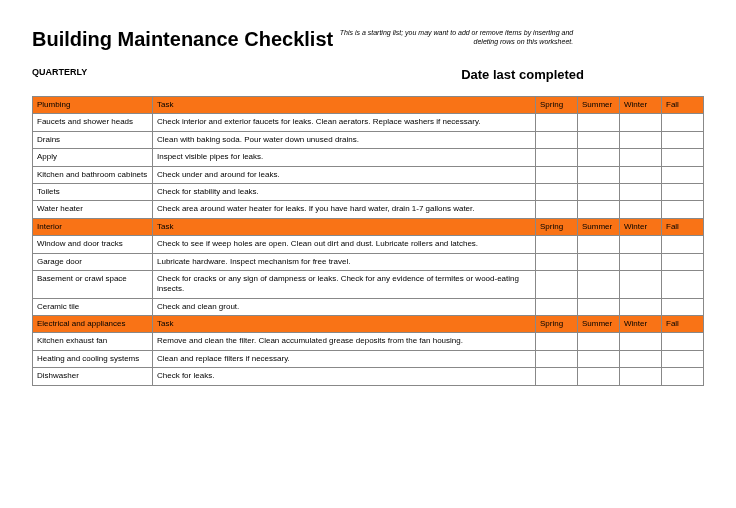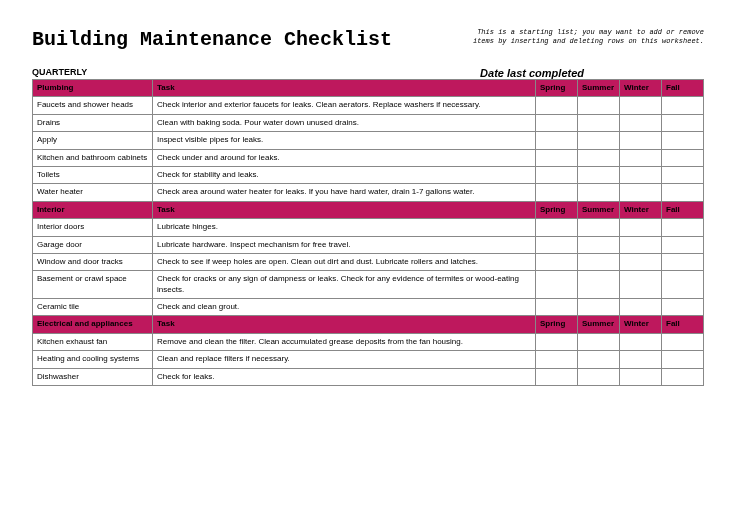--- a/index.html
+++ b/index.html
@@ -7,67 +7,64 @@
     font-family: Arial, Helvetica, sans-serif;
     background: #fff;
     width: 736px;
     height: 508px;
     padding: 28px 32px;
     font-size: 8px;
     color: #000;
   }
   .header-row {
     display: flex;
-    justify-content: space-between;
     align-items: flex-start;
     margin-bottom: 16px;
-    font-family: Liberation Mono, monospace;
   }
   .title {
     font-size: 20px;
     font-weight: bold;
   }
   .note {
     font-size: 7px;
     font-style: italic;
     text-align: right;
     max-width: 240px;
     line-height: 1.3;
   }
   .sub-row {
     display: flex;
     justify-content: space-between;
-    margin-bottom: 0;
+    margin-bottom: 14px;
   }
   .quarterly {
     font-size: 9px;
     font-weight: bold;
   }
   .date-label {
-    font-size: 11px;
+    font-size: 13px;
     font-weight: bold;
     margin-right: 120px;
-    font-style: italic;
   }
   table {
     width: 100%;
     border-collapse: collapse;
     table-layout: fixed;
   }
   td, th {
     border: 1px solid #888;
     padding: 3px 4px;
     text-align: left;
     vertical-align: top;
     font-size: 8px;
     line-height: 1.3;
   }
   .section-header td {
-    font-weight: bold;
-    background: #be185d;
+    font-weight: normal;
+    background: #f97316;
   }
   .col-item { width: 120px; }
   .col-task { width: auto; }
   .col-season { width: 42px; }
 </style>
 </head>
 <body>
 
 <div class="header-row">
   <div class="title">Building Maintenance Checklist</div>
@@ -147,38 +144,30 @@
       </tr>
       <tr class="section-header">
         <td>Interior</td>
         <td>Task</td>
         <td>Spring</td>
         <td>Summer</td>
         <td>Winter</td>
         <td>Fall</td>
       </tr>
       <tr>
-        <td>Interior doors</td>
-        <td>Lubricate hinges.</td>
+        <td>Window and door tracks</td>
+        <td>Check to see if weep holes are open. Clean out dirt and dust. Lubricate rollers and latches.</td>
         <td></td>
         <td></td>
         <td></td>
         <td></td>
       </tr>
       <tr>
         <td>Garage door</td>
         <td>Lubricate hardware. Inspect mechanism for free travel.</td>
-        <td></td>
-        <td></td>
-        <td></td>
-        <td></td>
-      </tr>
-      <tr>
-        <td>Window and door tracks</td>
-        <td>Check to see if weep holes are open. Clean out dirt and dust. Lubricate rollers and latches.</td>
         <td></td>
         <td></td>
         <td></td>
         <td></td>
       </tr>
       <tr>
         <td>Basement or crawl space</td>
         <td>Check for cracks or any sign of dampness or leaks. Check for any evidence of termites or wood-eating insects.</td>
         <td></td>
         <td></td>

